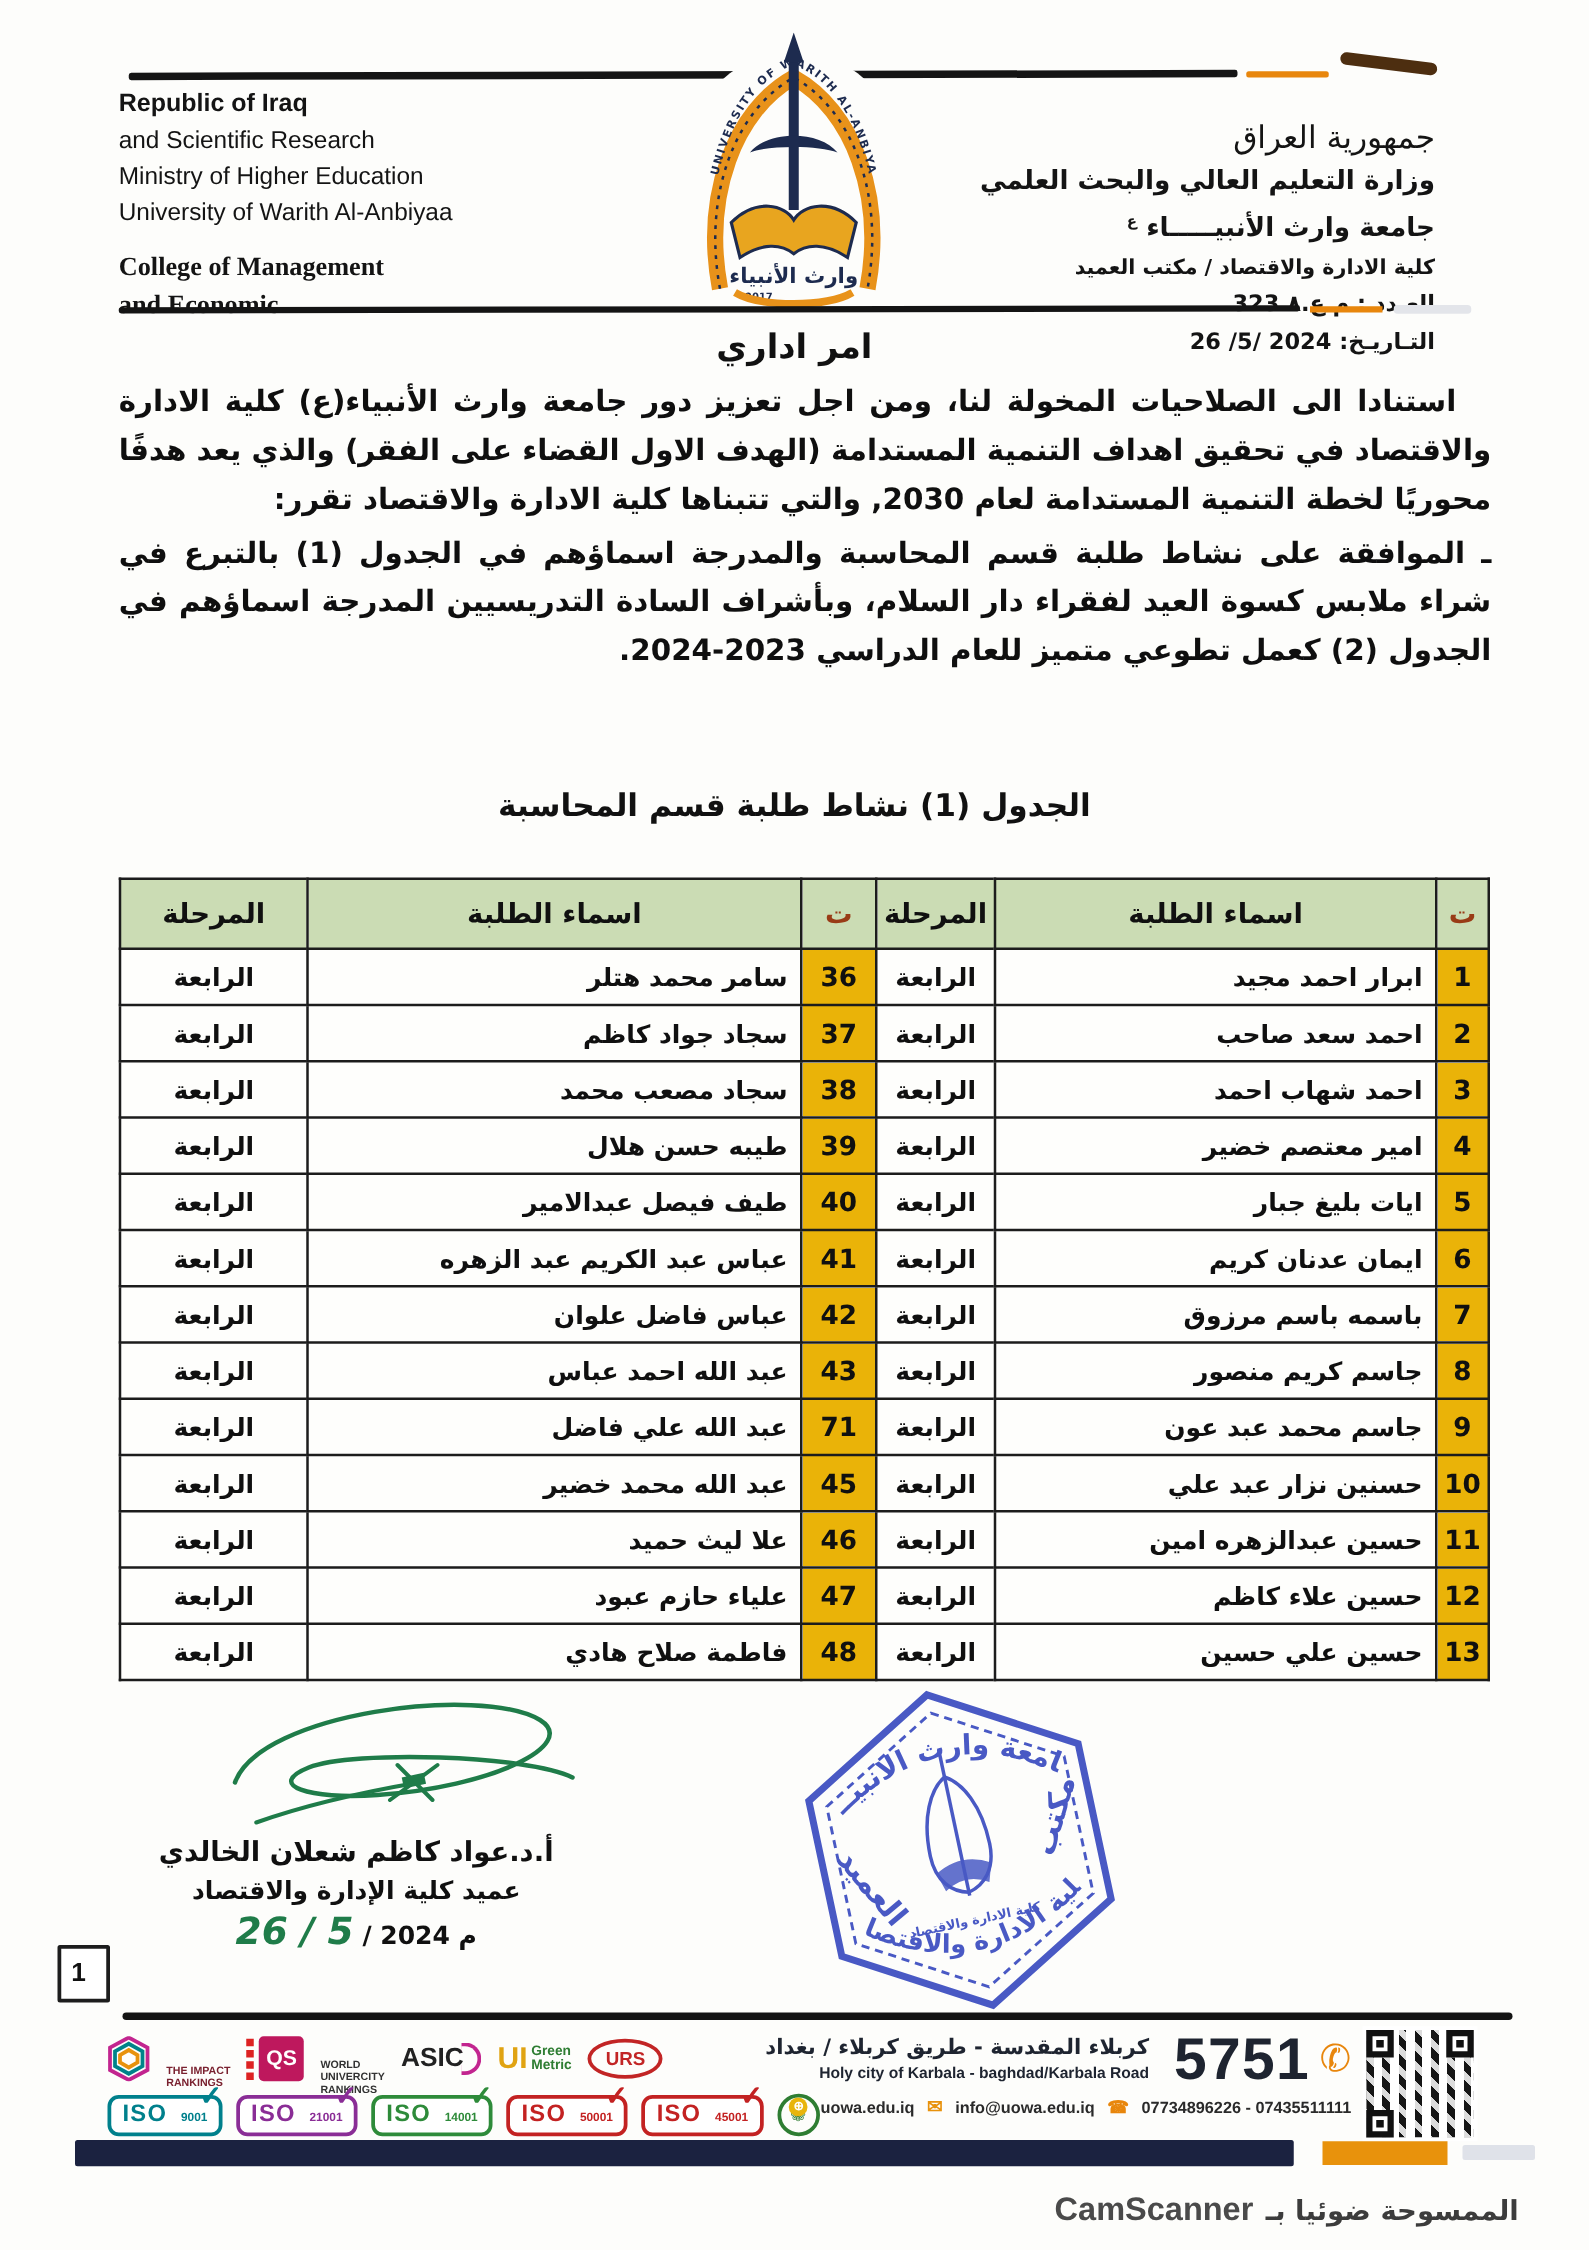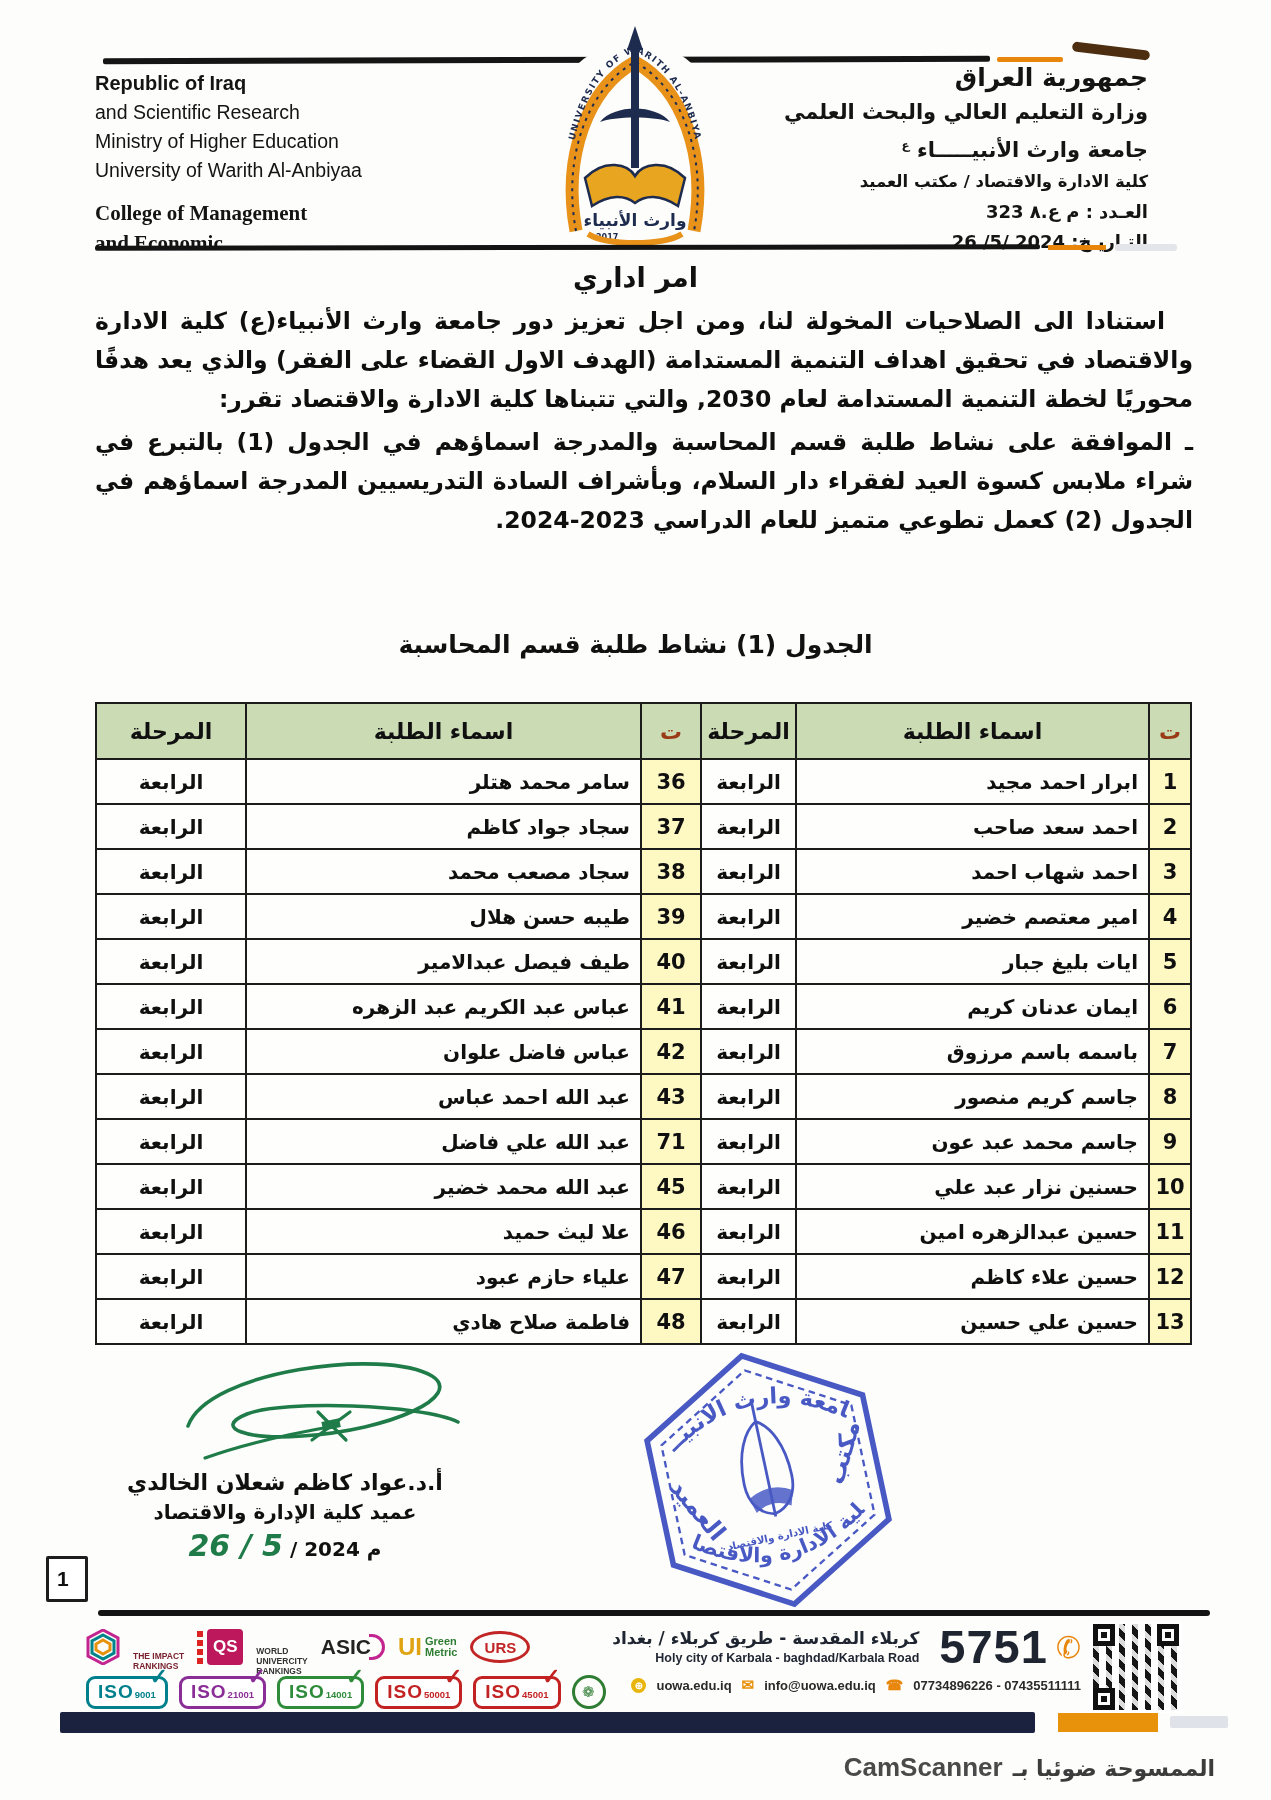--- a/index.html
+++ b/index.html
@@ -13,21 +13,21 @@
   .top-rule-orange { left:997px; top:57px; width:66px; height:5px; background:#e8860c; border-radius:2px; }
   .top-marker { left:1072px; top:46px; width:78px; height:10px; background:#4d2e10; border-radius:6px; transform:rotate(7deg); }
 
   
   .hdr-left { left:95px; top:68px; width:340px; color:#141414; }
   .hdr-left .l1 { font-family:"Liberation Sans", sans-serif; font-weight:700; font-size:20px; line-height:30px; }
   .hdr-left .l2 { font-family:"Liberation Sans", sans-serif; font-weight:500; font-size:19.5px; line-height:29px; }
   .hdr-left .serif { font-family:"Liberation Serif", serif; font-weight:600; font-size:21px; line-height:30px; margin-top:13px; }
 
   .hdr-right { right:123px; top:60px; width:390px; direction:rtl; text-align:right; color:#141414; }
-  .hdr-right .a1 { font-size:25px; font-weight:700; line-height:36px; }
+  .hdr-right .a1 { font-size:25px; font-weight:400; line-height:36px;margin-top:32px; }
   .hdr-right .a2 { font-size:21px; font-weight:700; line-height:33px; }
   .hdr-right .a3 { font-size:21px; font-weight:700; line-height:33px; }
   .hdr-right .a3 .mark { font-size:12px; vertical-align:super; }
   .hdr-right .a4 { font-size:16.5px; font-weight:800; line-height:30px; }
   .hdr-right .a5 { font-size:18px; font-weight:800; line-height:30px; }
 
   .logo-wrap { left:538px; top:26px; width:194px; height:228px; }
 
   .mid-rule { left:95px; top:245px; width:945px; height:5px; background:#141414; border-radius:2px; transform:rotate(-0.1deg); }
   .mid-rule-orange { left:1048px; top:245px; width:58px; height:5px; background:#e8860c; }
@@ -42,21 +42,21 @@
 
   .table-title { left:0; top:630px; width:1271px; text-align:center; font-size:25px; font-weight:800; color:#111; }
 
   
   table.students { position:absolute; left:95px; top:702px; width:1095px; border-collapse:collapse;
                    direction:rtl; table-layout:fixed; background:#fefefc; }
   table.students th, table.students td { border:2px solid #1c1c1c; overflow:hidden; }
   table.students thead th { background:#cbdcb4; height:56px; font-size:22px; font-weight:800; color:#101010; text-align:center; }
   table.students thead th.serial { color:#993b16; }
   table.students td { height:45px; font-weight:700; color:#101010; }
-  td.c-serial { background:#fef9c3; color:#993b16; text-align:center; font-size:21px; font-weight:800; }
+  td.c-serial { background:#eab308; color:#993b16; text-align:center; font-size:21px; font-weight:800; }
   td.c-name  { font-size:20px; text-align:right; padding:0 10px 0 4px; background:#fefefc; }
   td.c-stage { font-size:20px; text-align:center; background:#fefefc; }
 
   
   .sig-swirl { left:150px; top:1348px; width:330px; height:122px; }
   .sig-block { left:120px; top:1468px; width:330px; text-align:center; color:#101010; direction:rtl; }
   .sig-name  { font-size:22px; font-weight:800; line-height:30px; }
   .sig-title { font-size:20px; font-weight:700; line-height:28px; }
   .sig-date  { direction:ltr; font-size:20px; font-weight:700; margin-top:2px; }
   .sig-date .hw { color:#1f7c49; font-size:30px; font-style:italic; font-weight:600; letter-spacing:4px; }
@@ -82,21 +82,21 @@
   .qs-dots i { width:6px; height:6px; background:#d22; display:block; }
   .asic-wrap { display:flex; align-items:center; font-family:"Liberation Sans", sans-serif; font-weight:800; font-size:21px; color:#222; }
   .asic-swoosh { width:16px; height:26px; border:3.5px solid #c2258f; border-left:none; border-radius:0 16px 16px 0; margin-left:-2px; }
   .ui-wrap { display:flex; align-items:center; gap:3px; }
   .ui-big { font-family:"Liberation Sans", sans-serif; font-size:24px; font-weight:800; color:#e0a312; }
   .ui-green { font-family:"Liberation Sans", sans-serif; font-size:11px; font-weight:800; color:#2e7d32; line-height:11px; }
   .urs-oval { width:60px; height:32px; border:3.5px solid #c22525; border-radius:50%; display:flex; align-items:center;
               justify-content:center; font-family:"Liberation Sans", sans-serif; font-weight:800; font-size:15px; color:#c22525; }
   .iso-row { display:flex; align-items:center; gap:11px; margin-top:7px; }
   .iso-badge { position:relative; border:3.5px solid; border-radius:9px; padding:2px 9px 3px 9px; background:#fff;
-               font-family:"Liberation Sans", sans-serif; display:flex; align-items:baseline; gap:1px; }
+               font-family:"Liberation Sans", sans-serif; display:flex; align-items:baseline; gap:11px; }
   .iso-badge .iso-word { font-size:19px; font-weight:800; letter-spacing:1px; }
   .iso-badge .iso-num { font-size:9.5px; font-weight:800; }
   .iso-badge .tick { position:absolute; top:-15px; right:-3px; font-size:22px; font-weight:900; }
   .eco-circle { width:34px; height:34px; border:3px solid #2e7d32; border-radius:50%; display:flex; align-items:center;
                 justify-content:center; color:#2e7d32; font-size:15px; font-weight:800; }
 
   
   .footer-right { right:92px; top:1624px; display:flex; gap:12px; align-items:flex-start; }
   .contact-col { display:flex; flex-direction:column; align-items:flex-end; }
   .contact-top { display:flex; align-items:center; gap:8px; }

